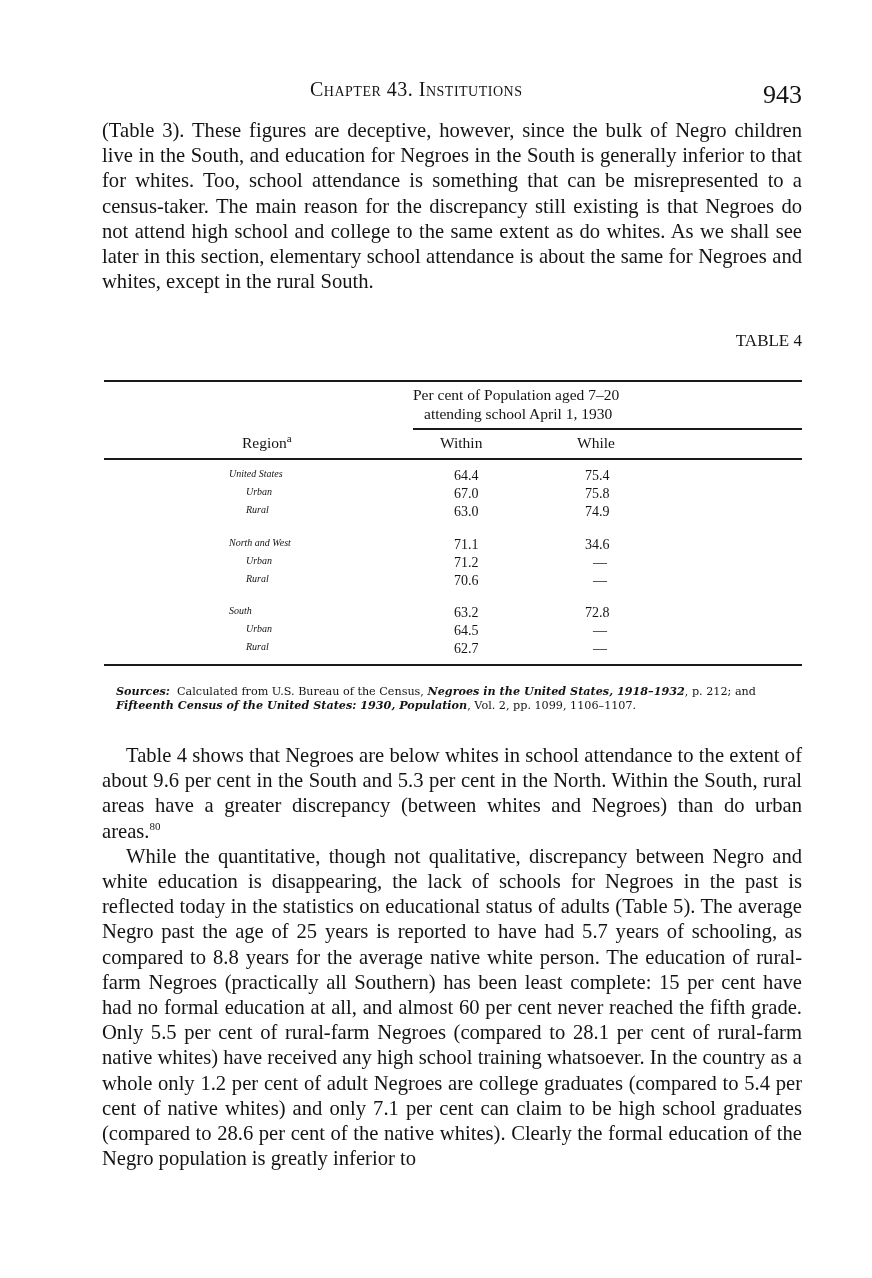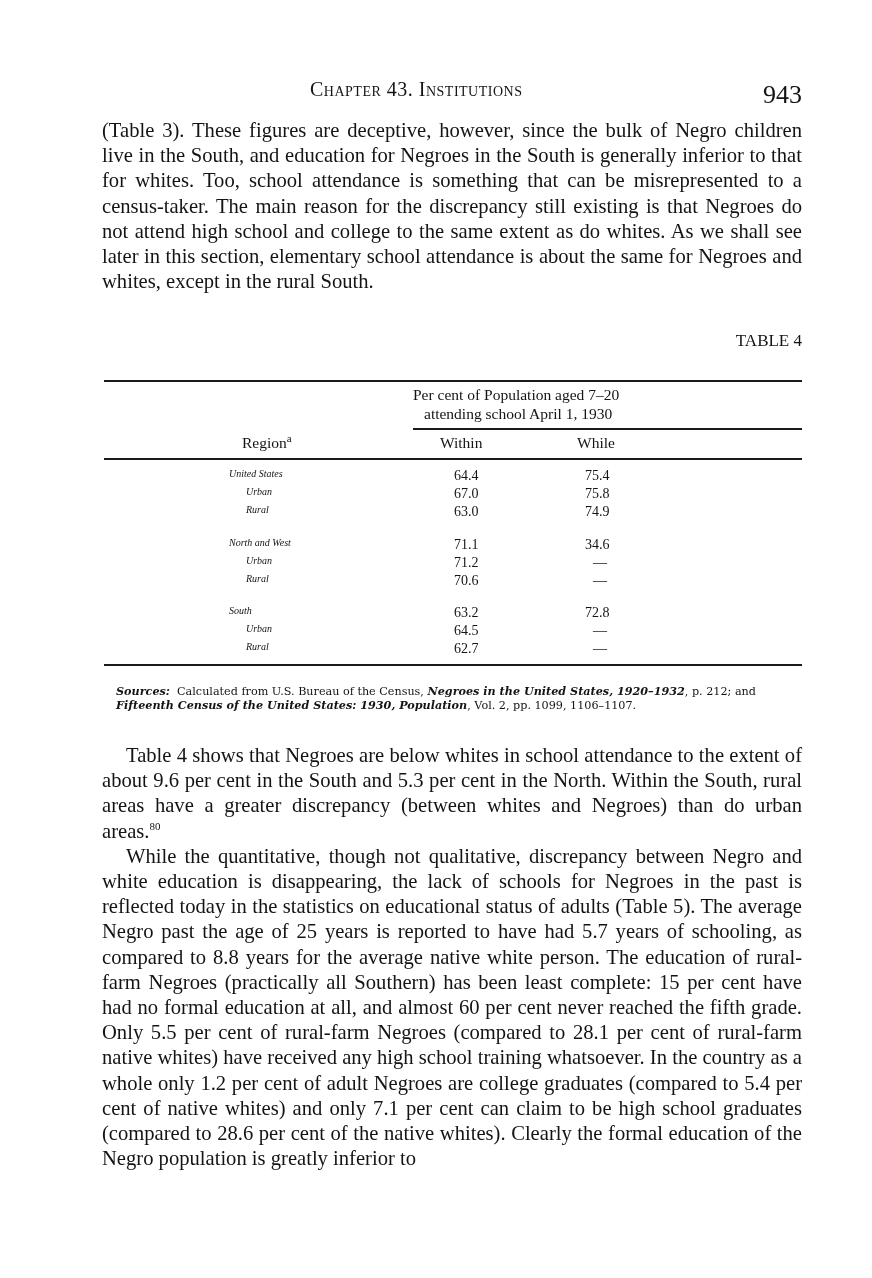--- a/index.html
+++ b/index.html
@@ -99,21 +99,21 @@
   </div>
   <div>
     <div class="region sub" style="top:641px;">Rural</div>
     <div class="cell" style="left:442px; top:641px;">62.7</div>
     <div class="cell" style="left:581px; top:641px;">—</div>
   </div>
 
   <div class="rule" style="left:92px; top:664px; width:698px; height:2px;"></div>
 
   <div class="sources">
-    <p class="ind"><em>Sources:</em>&nbsp; <span>Calculated from U.S. Bureau of the Census,</span> <em>Negroes in the United States, 1920–1932</em><span>, p. 212;</span>
+    <p class="ind"><em>Sources:</em>&nbsp; <span>Calculated from U.S. Bureau of the Census,</span> <em>Negroes in the United States, 1918–1932</em><span>, p. 212;</span>
     <span>and</span> <em>Fifteenth Census of the United States: 1930, Population</em><span>, Vol. 2, pp. 1099, 1106–1107.</span></p>
   </div>
 
   <div class="body-text" id="para2">
     <p class="indent"><span>Table 4 shows that Negroes are below whites in school attendance to the extent of about 9.6 per cent in the South and 5.3 per cent in the North. Within the South, rural areas have a greater discrepancy (between whites and Negroes) than do urban areas.</span><sup>80</sup></p>
     <p class="indent">While the quantitative, though not qualitative, discrepancy between Negro and white education is disappearing, the lack of schools for Negroes in the past is reflected today in the statistics on educational status of adults (Table 5). The average Negro past the age of 25 years is reported to have had 5.7 years of schooling, as compared to 8.8 years for the average native white person. The education of rural-farm Negroes (practically all Southern) has been least complete: 15 per cent have had no formal education at all, and almost 60 per cent never reached the fifth grade. Only 5.5 per cent of rural-farm Negroes (compared to 28.1 per cent of rural-farm native whites) have received any high school training whatsoever. In the country as a whole only 1.2 per cent of adult Negroes are college graduates (compared to 5.4 per cent of native whites) and only 7.1 per cent can claim to be high school graduates (compared to 28.6 per cent of the native whites). Clearly the formal education of the Negro population is greatly inferior to</p>
   </div>
 
 </div>
 

